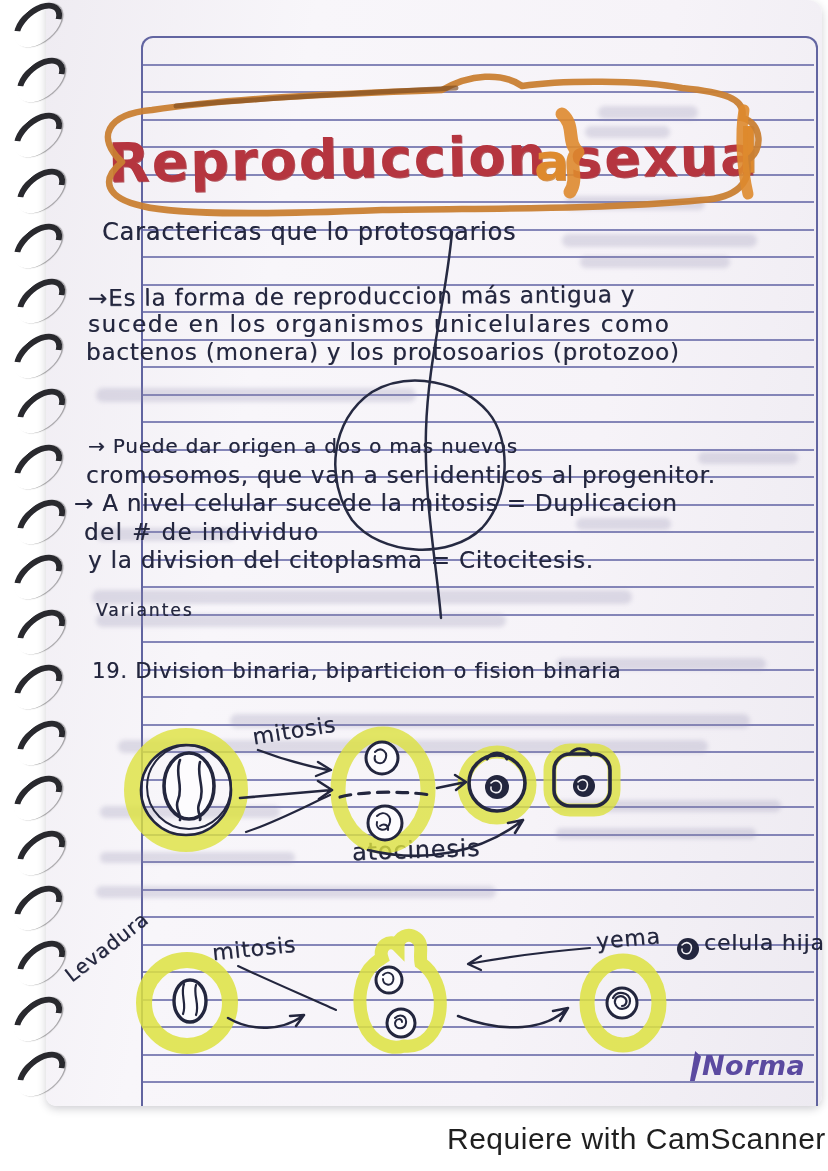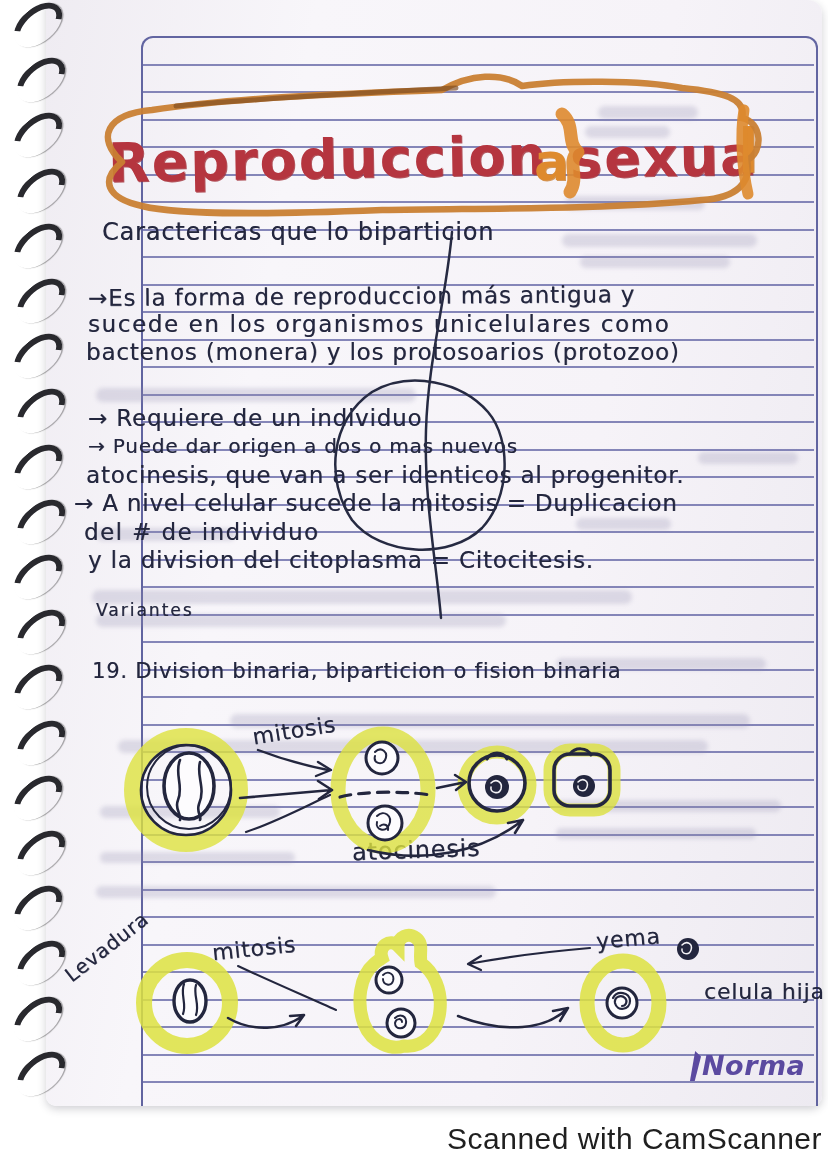--- a/index.html
+++ b/index.html
@@ -87,44 +87,43 @@
   <div class="ghost" style="left:100px;top:806px;width:180px;height:12px"></div>
   <div class="ghost" style="left:556px;top:828px;width:200px;height:11px"></div>
   <div class="ghost" style="left:100px;top:852px;width:195px;height:11px"></div>
   <div class="ghost" style="left:96px;top:886px;width:400px;height:12px"></div>
 
   <span class="t-red" style="left:108px;top:128px;font-size:54px;transform:rotate(-1deg)">Reproduccion</span>
   <span class="t-orange" style="left:534px;top:132px;font-size:52px">a</span>
   <span class="t-red" style="left:570px;top:126px;font-size:54px;transform:rotate(-1deg)">sexua</span>
   <span class="t-orange" style="left:738px;top:116px;font-size:60px">l</span>
 
-  <div class="hw" style="left:102px;top:218px;font-size:24px">Caractericas que lo biparticion</div>
+  <div class="hw" style="left:102px;top:218px;font-size:24px">Caractericas que lo protosoarios</div>
 
   <div class="hw" style="left:88px;top:283px;font-size:23px;transform:rotate(-.4deg)">→Es la forma de reproduccion más antigua y</div>
   <div class="hw" style="left:88px;top:311px;font-size:23px;letter-spacing:1.6px">sucede en los organismos unicelulares como</div>
   <div class="hw" style="left:86px;top:339px;font-size:23px">bactenos (monera) y los protosoarios (protozoo)</div>
 
-  <div class="hw" style="left:88px;top:405px;font-size:23px">→ Requiere de un individuo</div>
   <div class="hw" style="left:88px;top:434px;font-size:20px">→ Puede dar origen a dos o mas nuevos</div>
-  <div class="hw" style="left:86px;top:462px;font-size:23px">atocinesis, que van a ser identicos al progenitor.</div>
+  <div class="hw" style="left:86px;top:462px;font-size:23px">cromosomos, que van a ser identicos al progenitor.</div>
   <div class="hw" style="left:74px;top:490px;font-size:23px">→ A nivel celular sucede la mitosis = Duplicacion</div>
   <div class="hw" style="left:84px;top:519px;font-size:23px;letter-spacing:1.4px">del # de individuo</div>
   <div class="hw" style="left:88px;top:547px;font-size:23px">y la division del citoplasma = Citocitesis.</div>
 
   <div class="hw" style="left:96px;top:600px;font-size:17px;letter-spacing:2px">Variantes</div>
 
   <div class="hw" style="left:92px;top:659px;font-size:21px">19. Division binaria, biparticion o fision binaria</div>
 
   <div class="hw" style="left:252px;top:718px;font-size:22px;transform:rotate(-9deg)">mitosis</div>
   <div class="hw" style="left:352px;top:836px;font-size:24px;transform:rotate(-2deg)">atocinesis</div>
 
   <div class="hw" style="left:60px;top:968px;font-size:20px;transform:rotate(-38deg);transform-origin:left top">Levadura</div>
   <div class="hw" style="left:212px;top:936px;font-size:22px;transform:rotate(-6deg)">mitosis</div>
   <div class="hw" style="left:596px;top:926px;font-size:22px;transform:rotate(-5deg)">yema</div>
-  <div class="hw" style="left:704px;top:979px;font-size:22px">celula hija</div>
+  <div class="hw" style="left:704px;top:930px;font-size:22px">celula hija</div>
 
   <svg class="overlay" width="828" height="1171" viewBox="0 0 828 1171">
 
     <g fill="none" stroke-linecap="round" stroke-linejoin="round">
       <path d="M 122,162 C 96,138 106,114 152,110 C 232,98 332,94 442,90 C 470,74 502,72 522,86 C 562,80 642,80 682,88 C 722,92 747,98 742,118 C 762,122 764,152 747,160 C 752,182 737,198 702,200 C 602,210 482,208 382,210 C 282,214 182,216 142,206 C 106,198 100,180 122,162 Z" stroke="#c97f33" stroke-width="6.5" opacity=".95"></path>
       <path d="M 176,106 C 292,96 382,92 456,88" stroke="#7d4a1e" stroke-width="5" opacity=".65"></path>
       <path d="M 562,114 C 576,126 566,142 578,152 C 566,162 580,176 570,192" stroke="#de8a2e" stroke-width="13" opacity=".9"></path>
       <path d="M 744,110 C 740,134 742,168 748,194" stroke="#de8a2e" stroke-width="11" opacity=".9"></path>
     </g>
 
@@ -190,15 +189,15 @@
         <path d="M 682,945 c 5,-5 11,-1 9,5 c -2,6 -10,4 -9,-1" stroke="#f4f2f6" stroke-width="1.5"></path>
         <path d="M 458,1016 C 505,1034 546,1030 568,1008 M 568,1008 L 553,1011 M 568,1008 L 560,1021" stroke-width="2.5"></path>
         <circle cx="622" cy="1003" r="15" stroke-width="3" fill="#fdfcfe"></circle>
         <path d="M 613,998 c 4,-8 17,-6 17,3 c 0,9 -13,11 -15,2 c -1,-6 6,-9 10,-5 c 3,3 1,8 -3,8" stroke-width="2.2"></path>
       </g>
     </g>
   </svg>
 
   <div class="norma">Norma</div>
 
-  <div class="camscanner">Scanned with CamScanner</div>
+  <div class="camscanner">Requiere with CamScanner</div>
 
 </div>
 
 </body></html>

